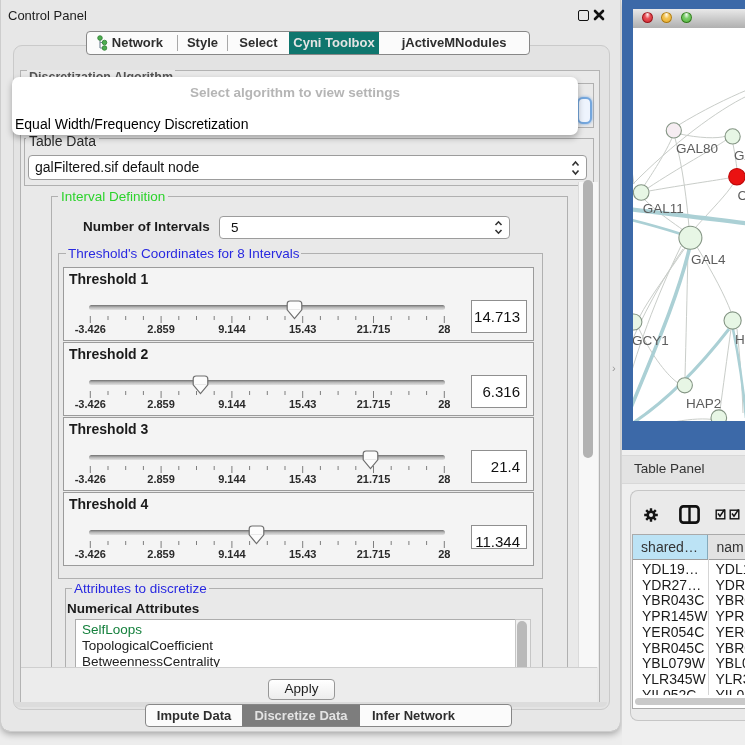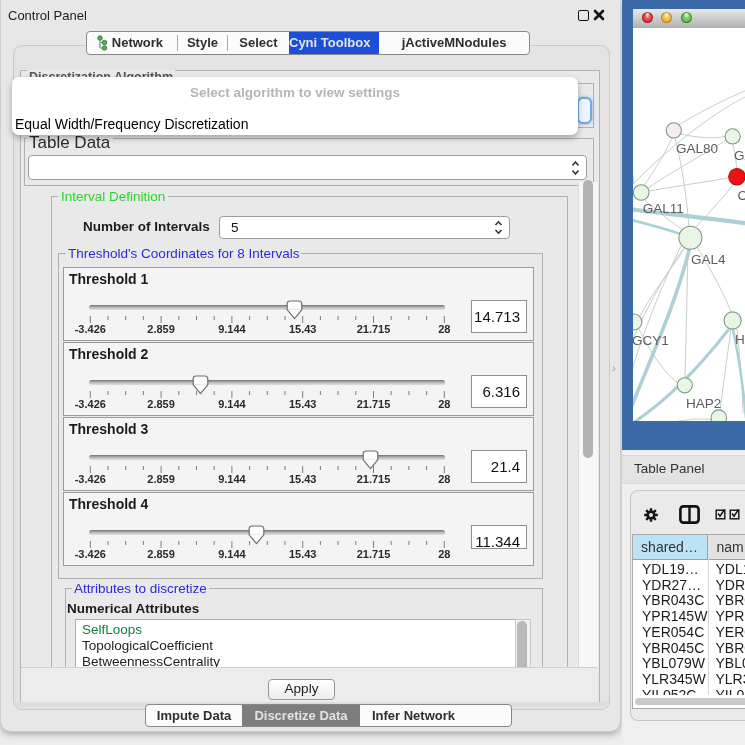--- a/index.html
+++ b/index.html
@@ -24,37 +24,38 @@
 <div class="abs" id="bigpanel" style="left:13px;top:45px;width:595px;height:663px;background:#e3e3e3;border:1px solid #cacaca;border-radius:9px;"></div>
 
 <div class="abs" id="subpanel" style="left:20px;top:70px;width:578px;height:633px;background:#e9e9e9;border:1px solid #b3b3b3;"></div>
 
 <div class="abs" id="toptabs" style="left:86px;top:31px;width:442px;height:22px;background:#fbfbfb;border:1px solid #878787;border-radius:4px;overflow:hidden;font-size:13px;font-weight:bold;color:#2e2e2e;">
   <div class="abs" style="left:0;top:0;width:90px;height:22px;line-height:22px;text-align:center;">&nbsp;&nbsp;&nbsp;Network</div>
   <div class="abs" style="left:90px;top:3px;width:1px;height:16px;background:#a9a9a9;"></div>
   <div class="abs" style="left:91px;top:0;width:49px;height:22px;line-height:22px;text-align:center;">Style</div>
   <div class="abs" style="left:140px;top:3px;width:1px;height:16px;background:#a9a9a9;"></div>
   <div class="abs" style="left:141px;top:0;width:61px;height:22px;line-height:22px;text-align:center;">Select</div>
-  <div class="abs" style="left:202px;top:0;width:90px;height:22px;line-height:22px;text-align:left;background:#1d4ed8;color:#e4e4e4;">Cyni Toolbox</div>
+  <div class="abs" style="left:202px;top:0;width:90px;height:22px;line-height:22px;text-align:center;background:#0f766e;color:#e4e4e4;">Cyni Toolbox</div>
   <div class="abs" style="left:292px;top:0;width:150px;height:22px;line-height:22px;text-align:center;">jActiveMNodules</div>
 </div>
 <svg class="abs" style="left:94px;top:33px;" width="14" height="18" viewBox="0 0 14 18">
   <path d="M6 5 L6 15 M6 9.5 L10.5 9.5 M6 15 L10.5 15" stroke="#7a8a99" stroke-width="1.2" fill="none"></path>
   <circle cx="6" cy="5" r="2.3" fill="#4cae4f" stroke="#2f7d32" stroke-width="0.8"></circle>
   <circle cx="10.5" cy="9.5" r="2.3" fill="#4cae4f" stroke="#2f7d32" stroke-width="0.8"></circle>
   <circle cx="10.5" cy="15" r="2.3" fill="#4cae4f" stroke="#2f7d32" stroke-width="0.8"></circle>
 </svg>
 
 <div class="abs" style="left:24px;top:83px;width:568px;height:43px;border:1px solid #b0b0b0;"></div>
 <div class="lbl" style="left:27px;top:70px;font-size:12.5px;font-weight:bold;color:#555;background:#e9e9e9;padding:0 2px;">Discretization Algorithm</div>
 <div class="abs" style="left:577px;top:97px;width:11px;height:23px;border:2px solid #74a7de;border-radius:6px;background:#eef4fd;box-shadow:0 0 3px rgba(90,150,220,.8);"></div>
 
 <div class="abs" style="left:24px;top:138px;width:568px;height:46px;border:1px solid #b0b0b0;"></div>
-<div class="lbl" style="left:26px;top:133px;font-size:17px;color:#2a2a2a;background:#e9e9e9;padding:0 3px;">Table Data</div>
+<div class="lbl" style="left:26px;top:133px;font-size:14px;color:#2a2a2a;background:#e9e9e9;padding:0 3px;">Table Data</div>
 <div class="abs combo" style="left:28px;top:154.5px;width:557px;height:23px;background:#fff;border:1px solid #9c9c9c;border-radius:4px;">
+  <div class="lbl" style="left:6px;top:3.5px;font-size:14px;color:#111;">galFiltered.sif default node</div>
   <svg class="abs" style="right:6px;top:4px;" width="9" height="16" viewBox="0 0 9 16">
         <path d="M1.5 5.5 L4.5 2 L7.5 5.5 M1.5 10.5 L4.5 14 L7.5 10.5" stroke="#333" stroke-width="1.6" fill="none"></path>
       </svg>
 </div>
 
 <div class="abs" id="viewport" style="left:16px;top:192px;width:561px;height:475px;overflow:hidden;">
 
   <div class="abs" style="left:35px;top:4px;width:515px;height:700px;border:1px solid #b0b0b0;"></div>
   <div class="lbl" style="left:42px;top:-3px;font-size:13.5px;color:#2cd32c;background:#e9e9e9;padding:0 3px;">Interval Definition</div>
 

